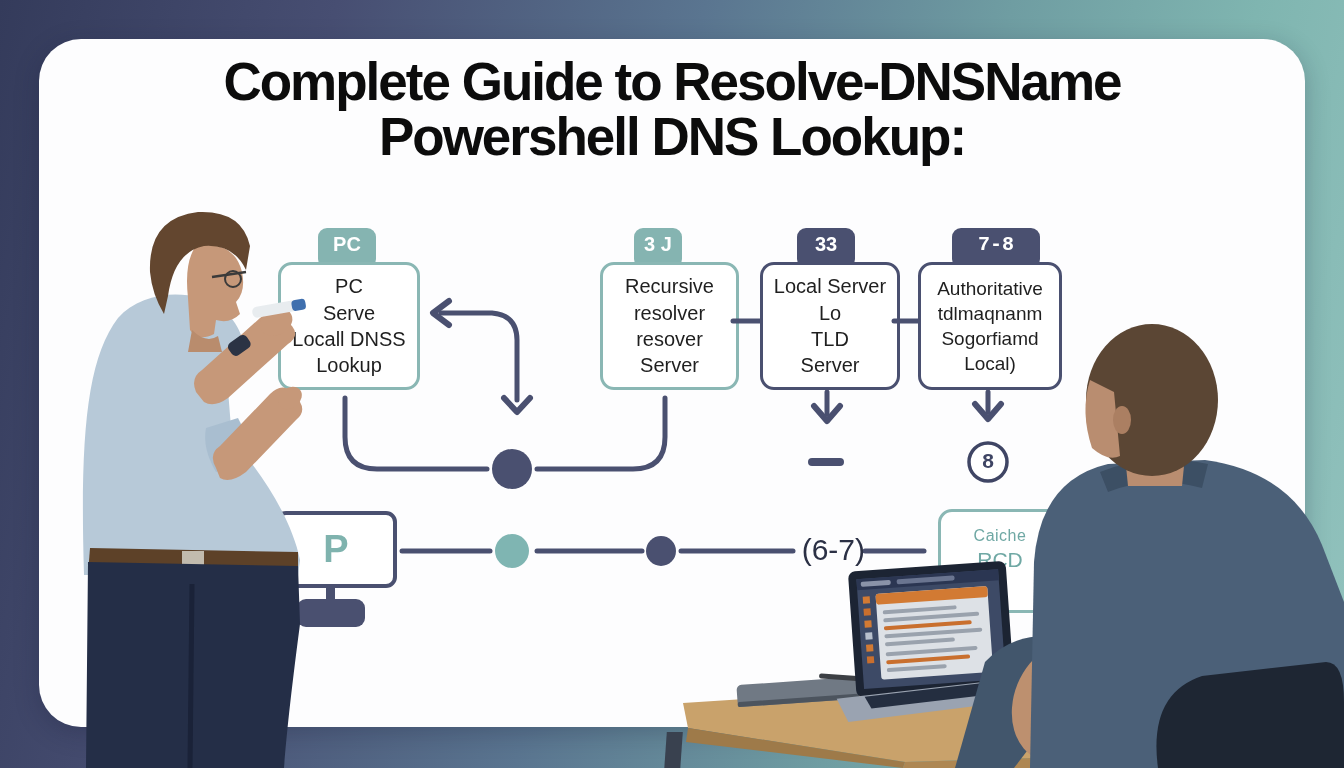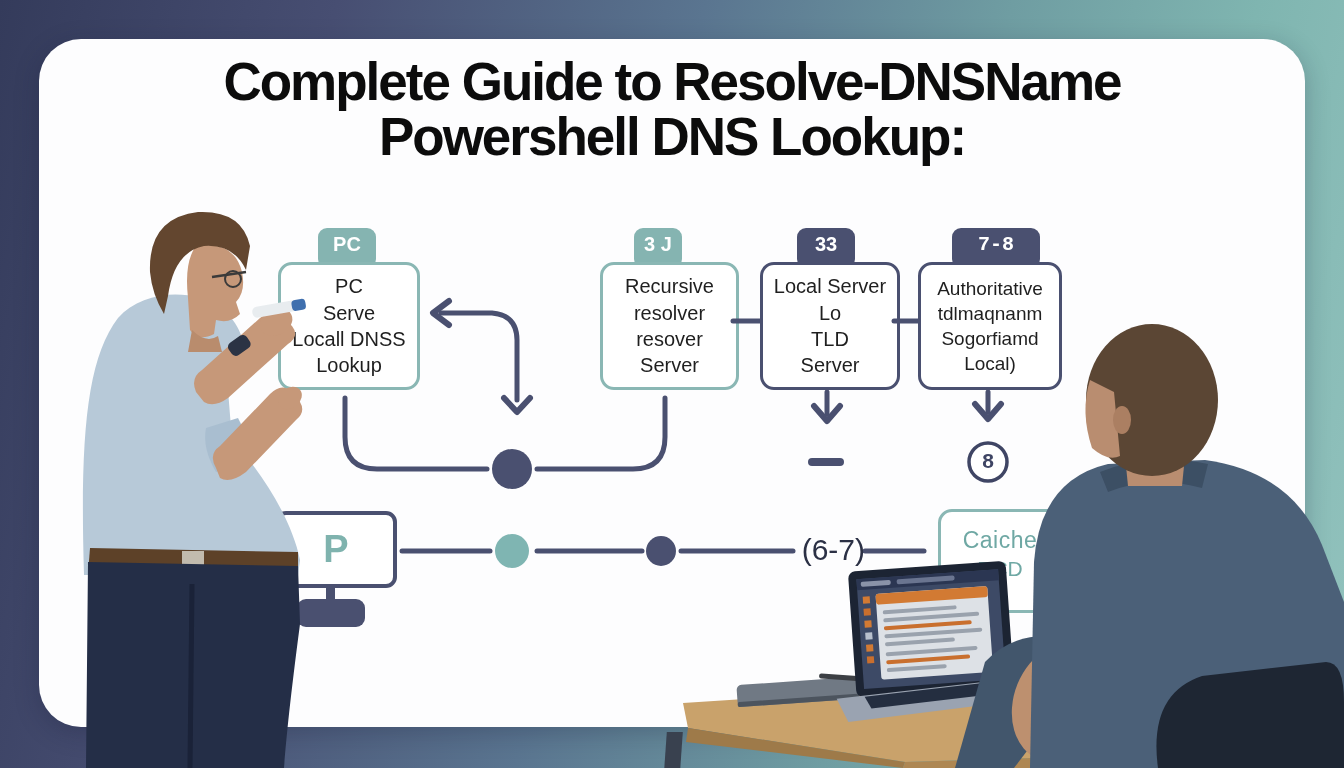--- a/index.html
+++ b/index.html
@@ -25,21 +25,21 @@
   .node.navy{border:3.5px solid #4a5070;}
   .tab{position:absolute;top:228px;height:40px;border-radius:9px;z-index:2;
        display:flex;align-items:flex-start;justify-content:center;
        color:#fff;font-weight:bold;font-size:20px;padding-top:5px;box-sizing:border-box;}
   .tab.teal{background:#85b4b1;}
   .tab.navy{background:#4a5070;}
   .node-line{display:block;}
   
   .cache-box{position:absolute;left:938px;top:509px;width:118px;height:98px;background:#fff;
      border:3px solid #8ab7b4;border-radius:14px;z-index:3;text-align:center;color:#6fa8a4;}
-  .cache-box .l1{display:block;margin-top:15px;font-size:23px;letter-spacing:.5px;}
+  .cache-box .l1{display:block;margin-top:15px;font-size:16px;letter-spacing:.5px;}
   .cache-box .l2{display:block;margin-top:3px;font-size:21px;}
   
   .monitor{position:absolute;left:275px;top:511px;width:114px;height:69px;background:#fff;
      border:4px solid #4a5070;border-radius:11px;z-index:3;display:flex;align-items:center;justify-content:center;}
   .monitor span{color:#7fb3ae;font-size:38px;font-weight:bold;}
   .step-label{position:absolute;left:793px;top:533px;width:72px;text-align:right;
      font-size:30px;color:#2b3045;z-index:3;}
   .circle8-label{position:absolute;left:974px;top:449px;width:28px;text-align:center;
      font-size:21px;color:#3f4564;font-weight:bold;z-index:4;}
   svg.layer{position:absolute;left:0;top:0;z-index:3;}

